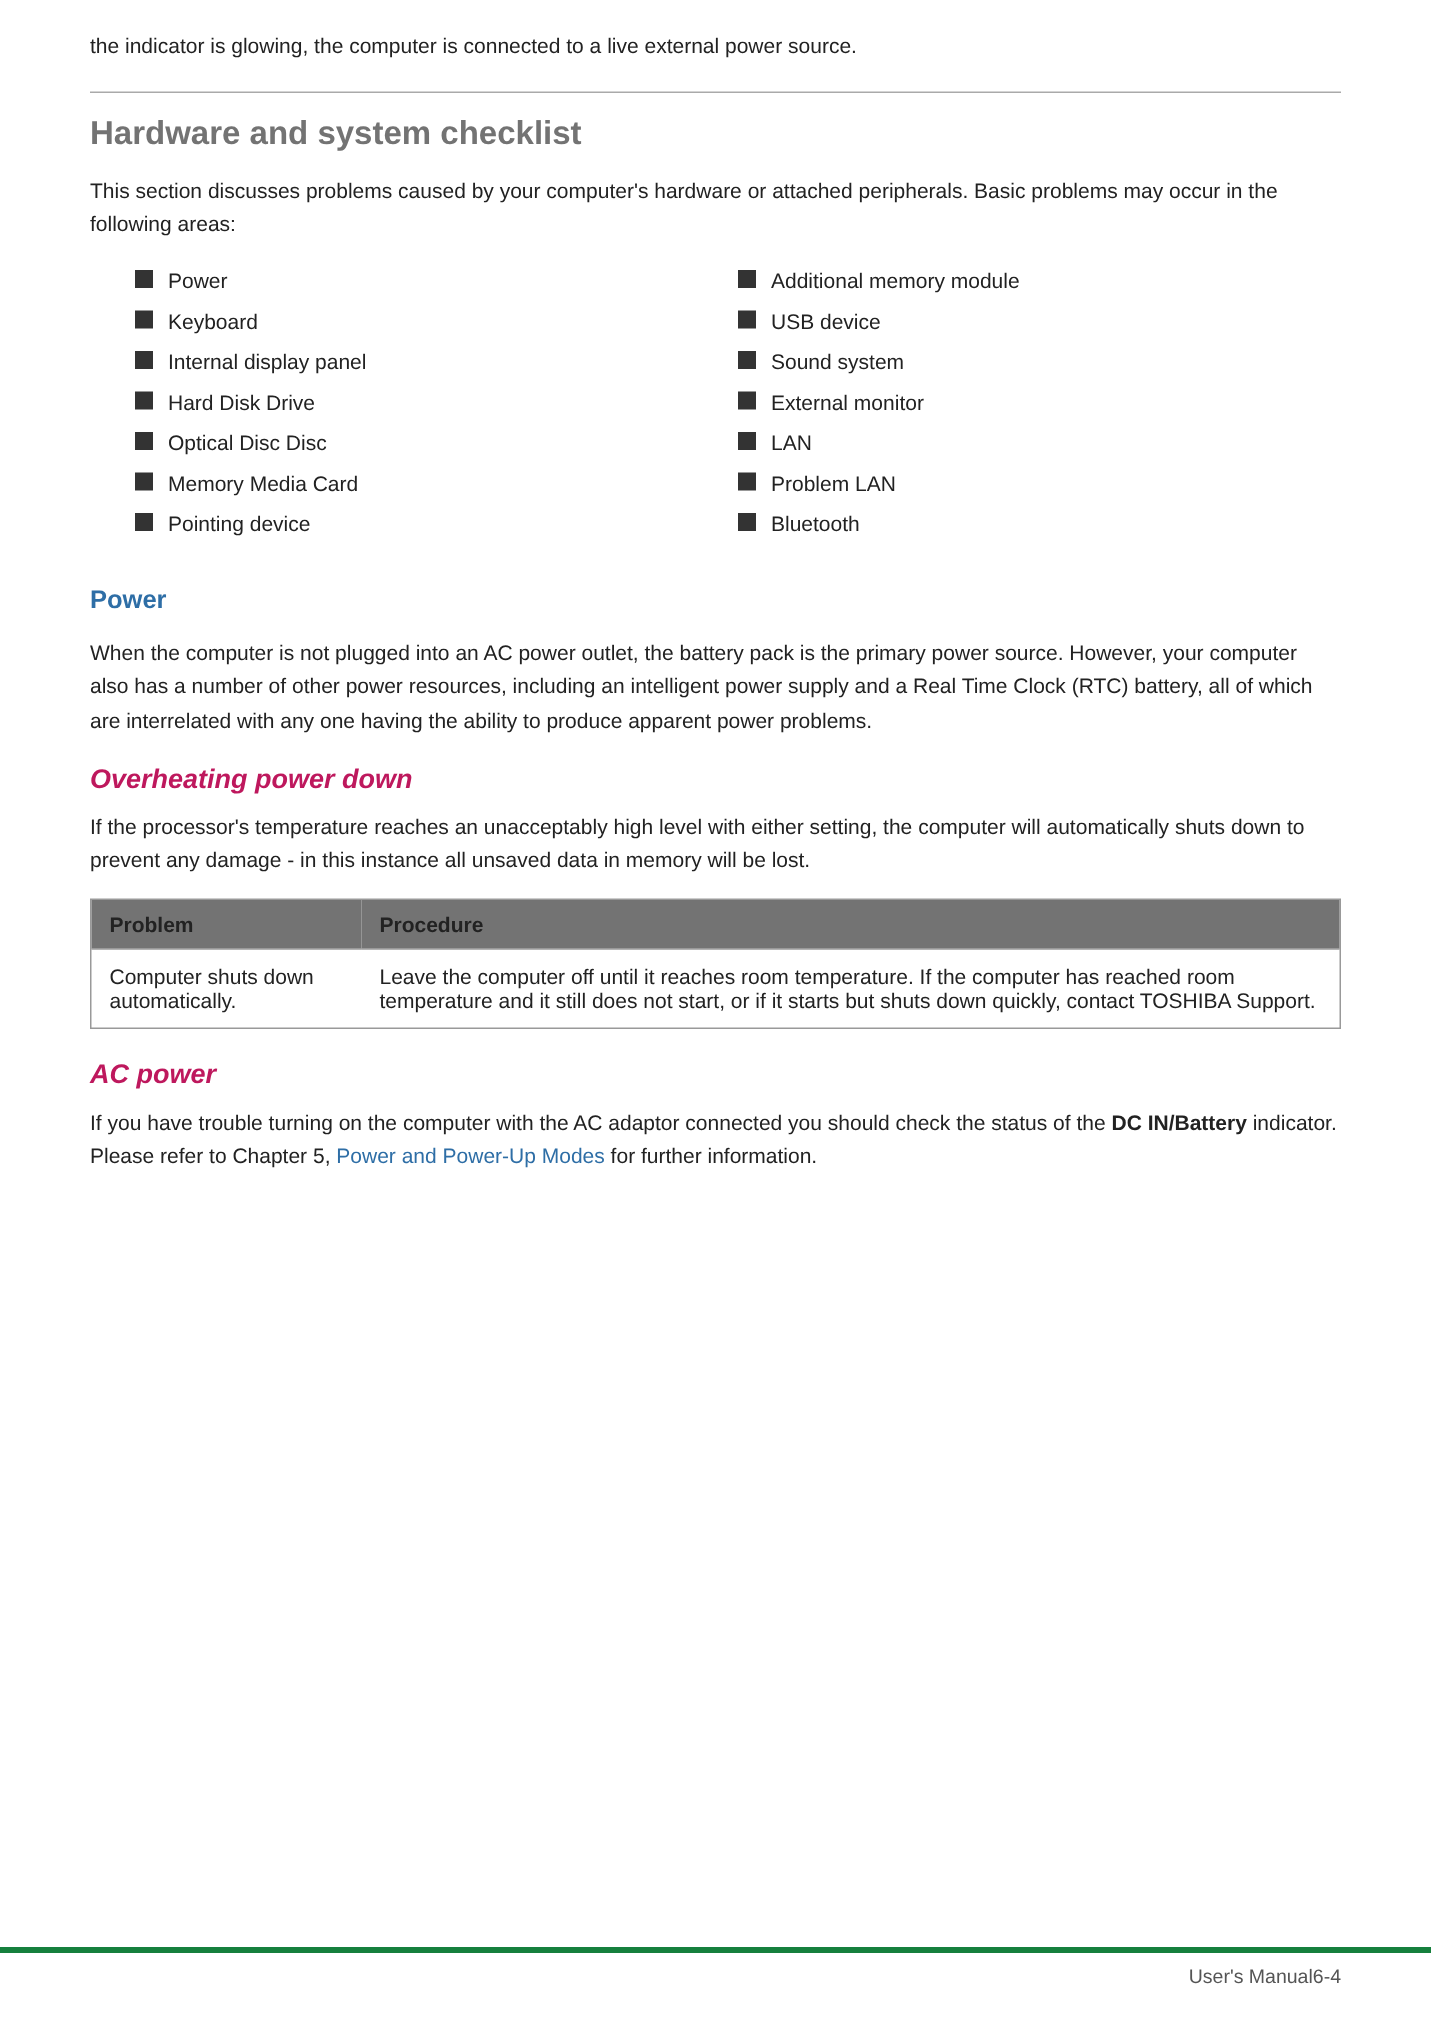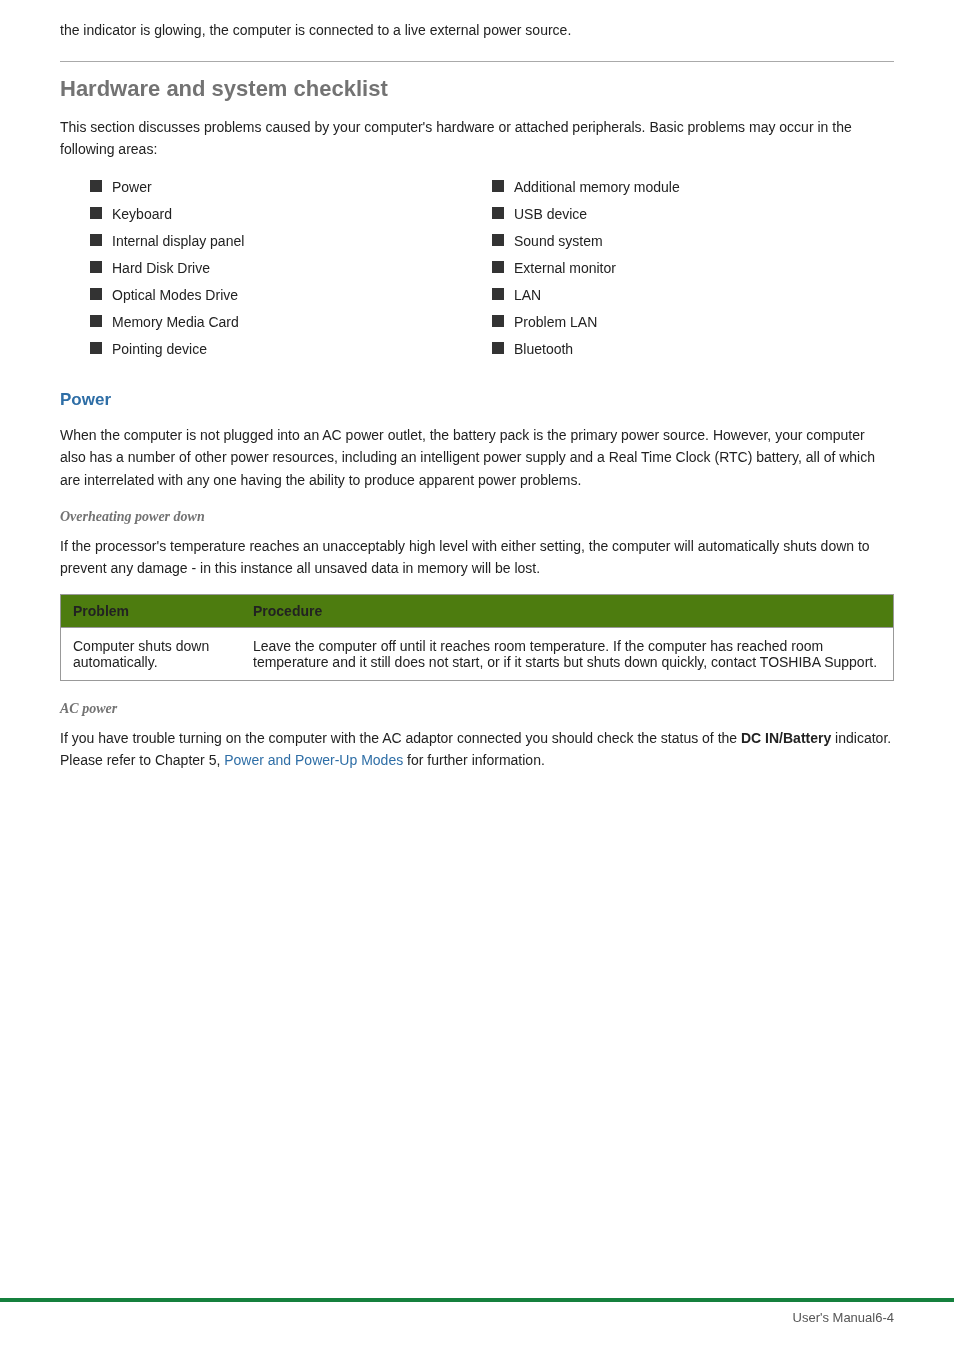--- a/index.html
+++ b/index.html
@@ -79,25 +79,25 @@
     .subsection-title {
       font-family: 'Arial Black', Arial, sans-serif;
       font-size: 17px;
       font-weight: 900;
       color: #2e6ea6;
       margin-top: 10px;
       margin-bottom: 14px;
     }
 
     .subsubsection-title {
-      font-family: Liberation Serif, serif;
-      font-size: 14px;
+      font-family: Liberation Sans, sans-serif;
+      font-size: 18px;
       font-weight: bold;
       font-style: italic;
-      color: #737373;
+      color: #be185d;
       margin-bottom: 10px;
       margin-top: 18px;
     }
 
     .body-text {
       font-size: 14px;
       line-height: 1.6;
       margin-bottom: 14px;
     }
 
@@ -107,21 +107,21 @@
       margin-top: 4px;
     }
 
     table {
       width: 100%;
       border-collapse: collapse;
       font-size: 14px;
     }
 
     table thead tr {
-      background: #4d7c0f;
+      background: #737373;
     }
 
     table thead th {
       padding: 8px 12px;
       text-align: left;
       font-weight: bold;
       border-bottom: 1px solid #999;
     }
 
     table tbody td {
@@ -186,21 +186,21 @@
         <div class="checklist-item">
           <span class="bullet-square"></span>
           <span>Internal display panel</span>
         </div>
         <div class="checklist-item">
           <span class="bullet-square"></span>
           <span>Hard Disk Drive</span>
         </div>
         <div class="checklist-item">
           <span class="bullet-square"></span>
-          <span>Optical Modes Drive</span>
+          <span>Optical Disc Disc</span>
         </div>
         <div class="checklist-item">
           <span class="bullet-square"></span>
           <span>Memory Media Card</span>
         </div>
         <div class="checklist-item">
           <span class="bullet-square"></span>
           <span>Pointing device</span>
         </div>
       </div>

